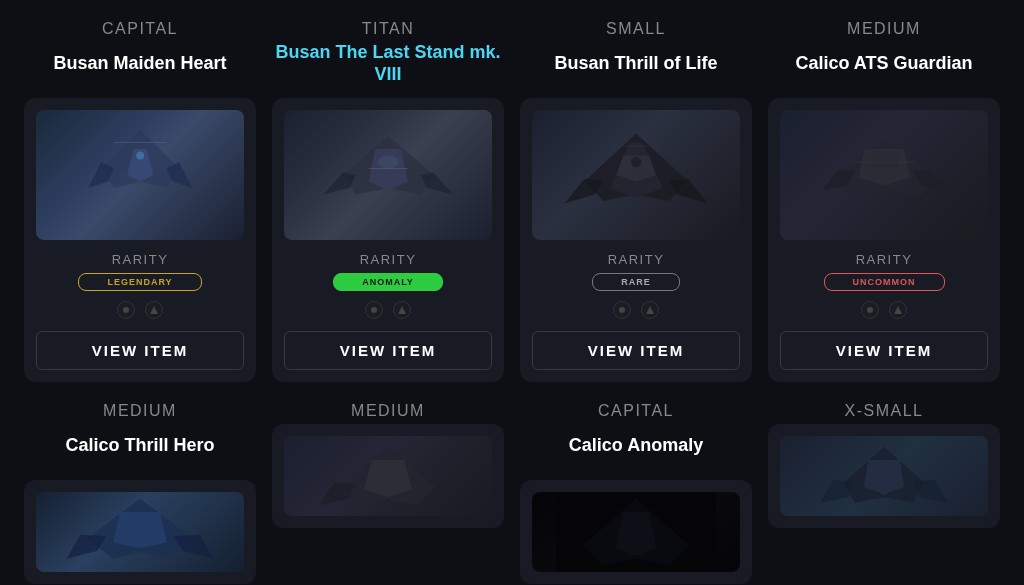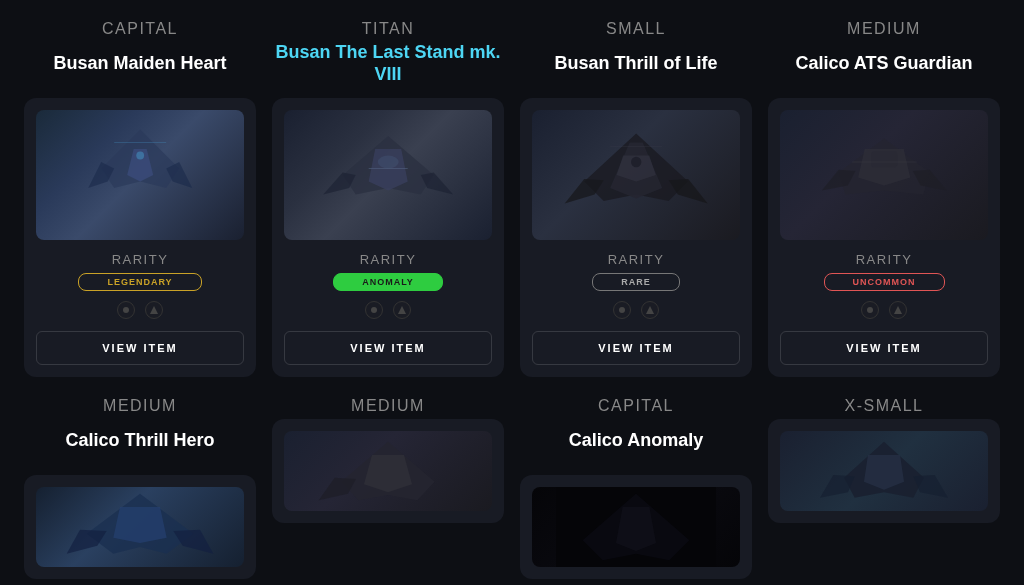--- a/index.html
+++ b/index.html
@@ -191,21 +191,21 @@
     .icon-dot svg {
       width: 10px;
       height: 10px;
       fill: #444;
     }
 
     .view-item-btn {
       background: transparent;
       border: 1px solid #ffffff22;
       color: #ffffff;
-      font-size: 11px;
+      font-size: 15px;
       font-weight: 700;
       letter-spacing: 2px;
       text-transform: uppercase;
       padding: 10px 0;
       width: 100%;
       border-radius: 6px;
       cursor: pointer;
     }
 
     

